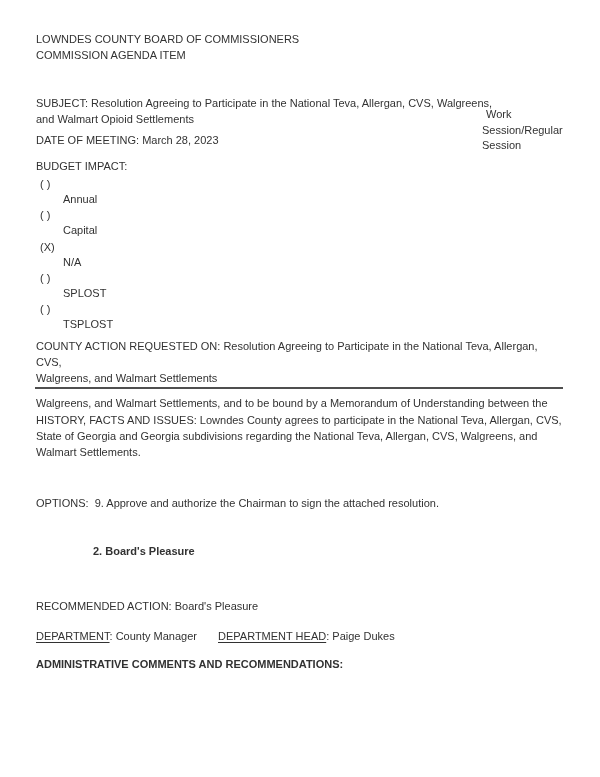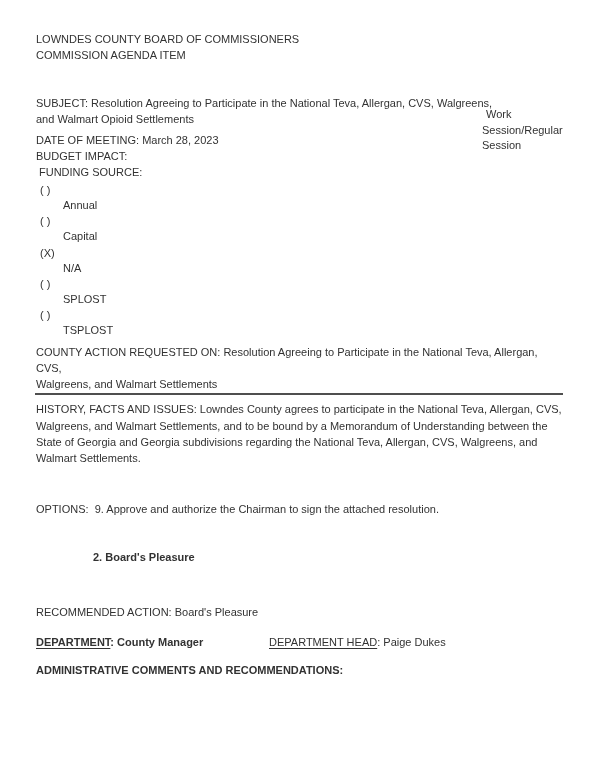--- a/index.html
+++ b/index.html
@@ -26,21 +26,21 @@
   .session-note {
     position: absolute;
     left: 482px;
     top: 107px;
     width: 90px;
     line-height: 15.5px;
     text-align: left;
   }
   .session-note .indent-sm { padding-left: 4px; }
 
-  .budget-block { }
+  .budget-block { margin-top: 10px; }
   .funding-label { padding-left: 3px; }
 
   .funding-list { margin-top: 2px; }
   .funding-row { padding-left: 4px; line-height: 16.3px; display: flex; }
   .funding-row .mark { display: inline-block; min-width: 17px; }
   .funding-row .opt-label { margin-left: 6px; margin-top: 15px; }
 
   .county-action { margin-top: 6px; }
   .divider {
     height: 0;
@@ -50,21 +50,21 @@
 
   .history { margin-top: 6px; }
   .history div { line-height: 16.3px; }
 
   .options-block { margin-top: 2px; white-space: pre-wrap; }
   .options-line2 { padding-left: 57px; font-weight: bold; }
 
   .recommended { margin-top: 7px; }
 
   .department-row { margin-top: 14px; }
-  .department-row .col-left { display: inline-block; width: 233px; font-weight: bold; }
+  .department-row .col-left { display: inline-block; width: 182px; }
   .u { text-decoration: underline; text-decoration-thickness: 1px; text-underline-offset: 2px; }
 
   .admin-comments { margin-top: 12px; font-weight: bold; }
 </style>
 </head>
 <body>
 
 <div class="page">
 
   <div class="session-note">
@@ -82,21 +82,20 @@
 
     <div class="subject">
       <div>SUBJECT: Resolution Agreeing to Participate in the National Teva, Allergan, CVS, Walgreens,</div>
       <div>and Walmart Opioid Settlements</div>
     </div>
 
     <div class="date-row">DATE OF MEETING: March 28, 2023</div>
 
     <div class="budget-block">
       <div>BUDGET IMPACT:</div>
-      <div class="funding-label">FUNDING SOURCE:</div>
     </div>
 
     <div class="funding-list">
       <div class="funding-row">
         <span class="mark">( )</span>
         <span class="opt-label">Annual</span>
       </div>
       <div class="funding-row">
         <span class="mark">( )</span>
         <span class="opt-label">Capital</span>
@@ -116,22 +115,22 @@
     </div>
 
     <div class="county-action">
       <div>COUNTY ACTION REQUESTED ON: Resolution Agreeing to Participate in the National Teva, Allergan, CVS,</div>
       <div>Walgreens, and Walmart Settlements</div>
     </div>
 
     <div class="divider"></div>
 
     <div class="history">
+      <div>Walgreens, and Walmart Settlements, and to be bound by a Memorandum of Understanding between the</div>
       <div>HISTORY, FACTS AND ISSUES: Lowndes County agrees to participate in the National Teva, Allergan, CVS,</div>
-      <div>Walgreens, and Walmart Settlements, and to be bound by a Memorandum of Understanding between the</div>
       <div>State of Georgia and Georgia subdivisions regarding the National Teva, Allergan, CVS, Walgreens, and</div>
       <div>Walmart Settlements.</div>
     </div>
 
     <div class="options-block">
       <div>OPTIONS:  9. Approve and authorize the Chairman to sign the attached resolution.</div>
       <div class="options-line2">2. Board's Pleasure</div>
     </div>
 
     <div class="recommended">RECOMMENDED ACTION: Board's Pleasure</div>

